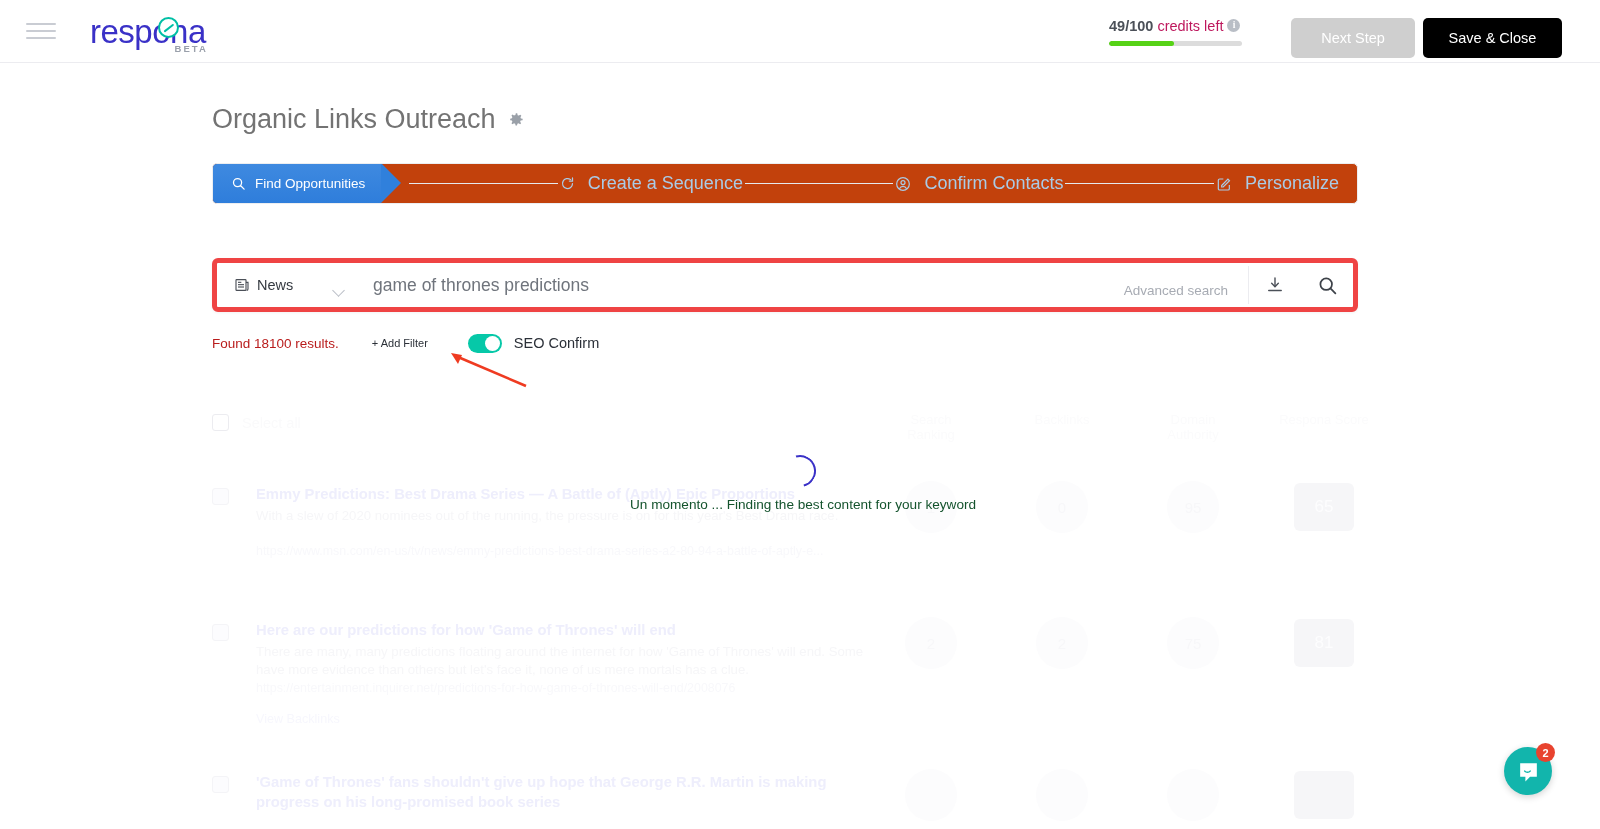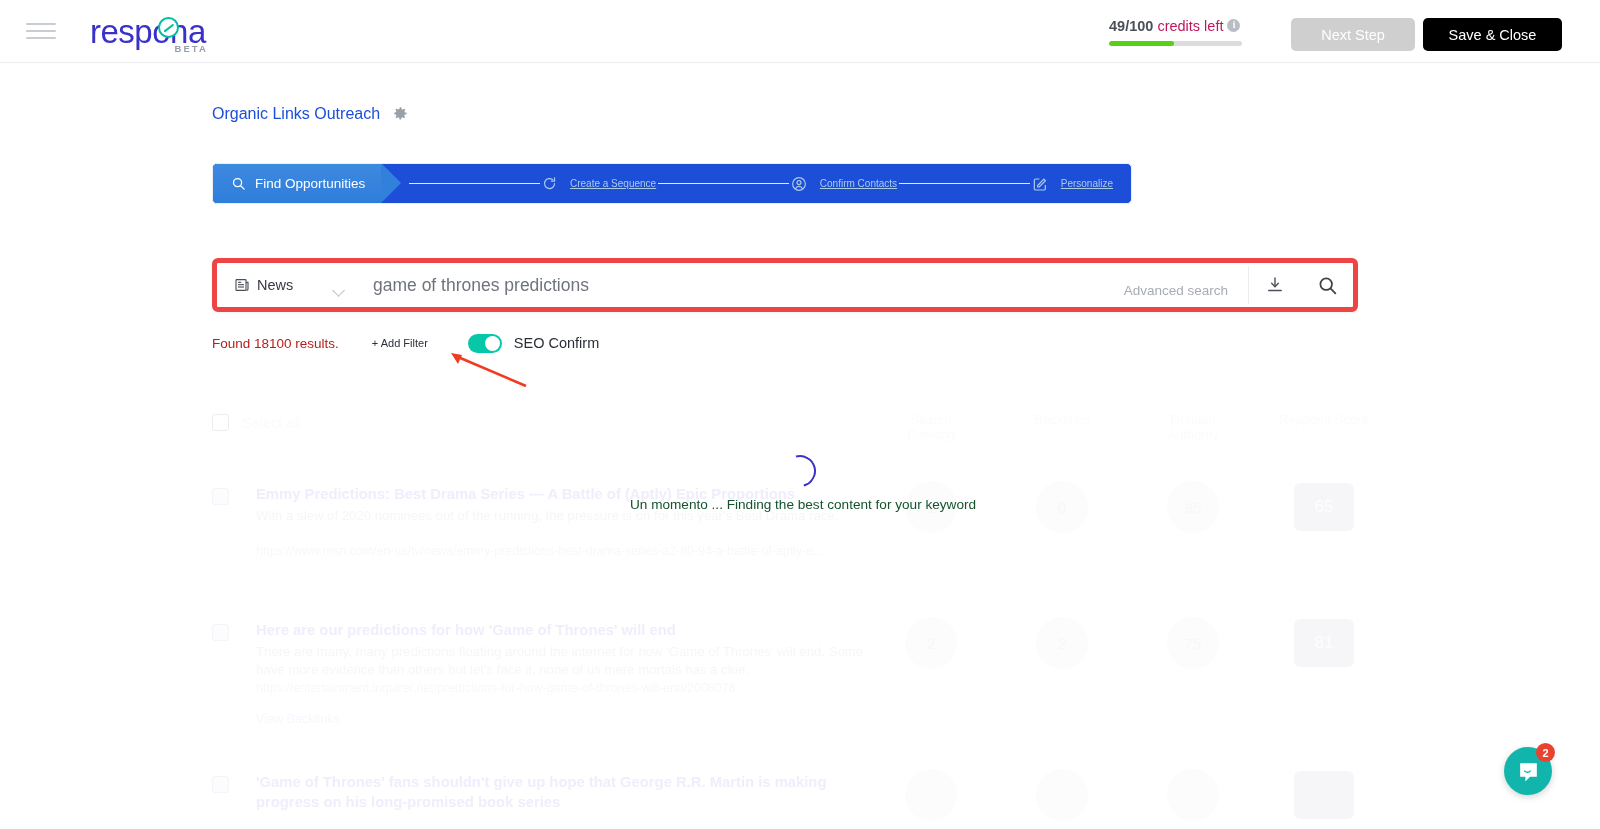--- a/index.html
+++ b/index.html
@@ -55,57 +55,57 @@
     text-align: center; font-weight: 700; vertical-align: top; margin-left: 4px; margin-top: 1px;
     font-family: "Liberation Serif", serif;
   }
   .credits-bar {
     margin-top: 7px; width: 133px; height: 5px; border-radius: 3px; background: #dcdcdc;
     overflow: hidden;
   }
   .credits-bar > i { display: block; height: 100%; background: #56d216; border-radius: 3px; }
 
   .btn-next, .btn-save {
-    position: absolute; top: 18px; height: 33px; border-radius: 5px; border: 0;
+    position: absolute; top: 18px; height: 40px; border-radius: 5px; border: 0;
     font-size: 14.5px; color: #ffffff; cursor: pointer; font-family: inherit;
     display:flex; align-items:center; justify-content:center;
   }
   .btn-next { left: 1291px; width: 124px; background: #cfcfcf; }
   .btn-save { left: 1423px; width: 139px; background: #000000; }
 
   
   .page-title-row {
     position: absolute; left: 212px; top: 104px;
     display: flex; align-items: center; gap: 10px;
   }
-  .page-title { font-size: 16px; color: #1d4ed8; }
+  .page-title { font-size: 27px; color: #737373; }
   .gear { width: 19px; height: 19px; display:block; }
 
   
   .stepper {
-    position: absolute; left: 212px; top: 163px; width: 920px; height: 41px;
-    background: #1d4ed8; border: 1px solid #eceef1; border-radius: 5px;
+    position: absolute; left: 212px; top: 163px; width: 1146px; height: 41px;
+    background: #c2410c; border: 1px solid #eceef1; border-radius: 5px;
     display: flex; align-items: center; overflow: hidden;
   }
   .step-active {
     position: relative; height: 41px; min-width: 168px; padding: 0 16px 0 18px;
     background: linear-gradient(180deg,#3f8ae0,#2e7ddb);
     display: flex; align-items: center; gap: 9px; color: #fff; font-size: 13.5px;
     flex: 0 0 auto; cursor: pointer;
   }
   .step-active::after {
     content: ""; position: absolute; right: -20px; top: 0;
     border-top: 20.5px solid transparent; border-bottom: 20.5px solid transparent;
     border-left: 20px solid #3080dc;
   }
   .step-line { flex: 1 1 auto; height: 1px; background: #e6eaee; margin: 0 2px; }
   .step-line.first { margin-left: 28px; }
   .step {
-    display: flex; align-items: center; gap: 13px; color: #aacbe6; font-size: 10px;
-    flex: 0 0 auto; cursor: pointer; white-space: nowrap; text-decoration: underline;
+    display: flex; align-items: center; gap: 13px; color: #aacbe6; font-size: 18px;
+    flex: 0 0 auto; cursor: pointer; white-space: nowrap;
   }
   .step svg, .step-active svg { display: block; }
 
   
   .search-box {
     position: absolute; left: 212px; top: 258px; width: 1146px; height: 54px;
     background: #fff; border: 5px solid #ef4444; border-radius: 6px;
     box-shadow: 0 1px 3px rgba(20,20,40,.05);
     display: flex; align-items: center;
   }

